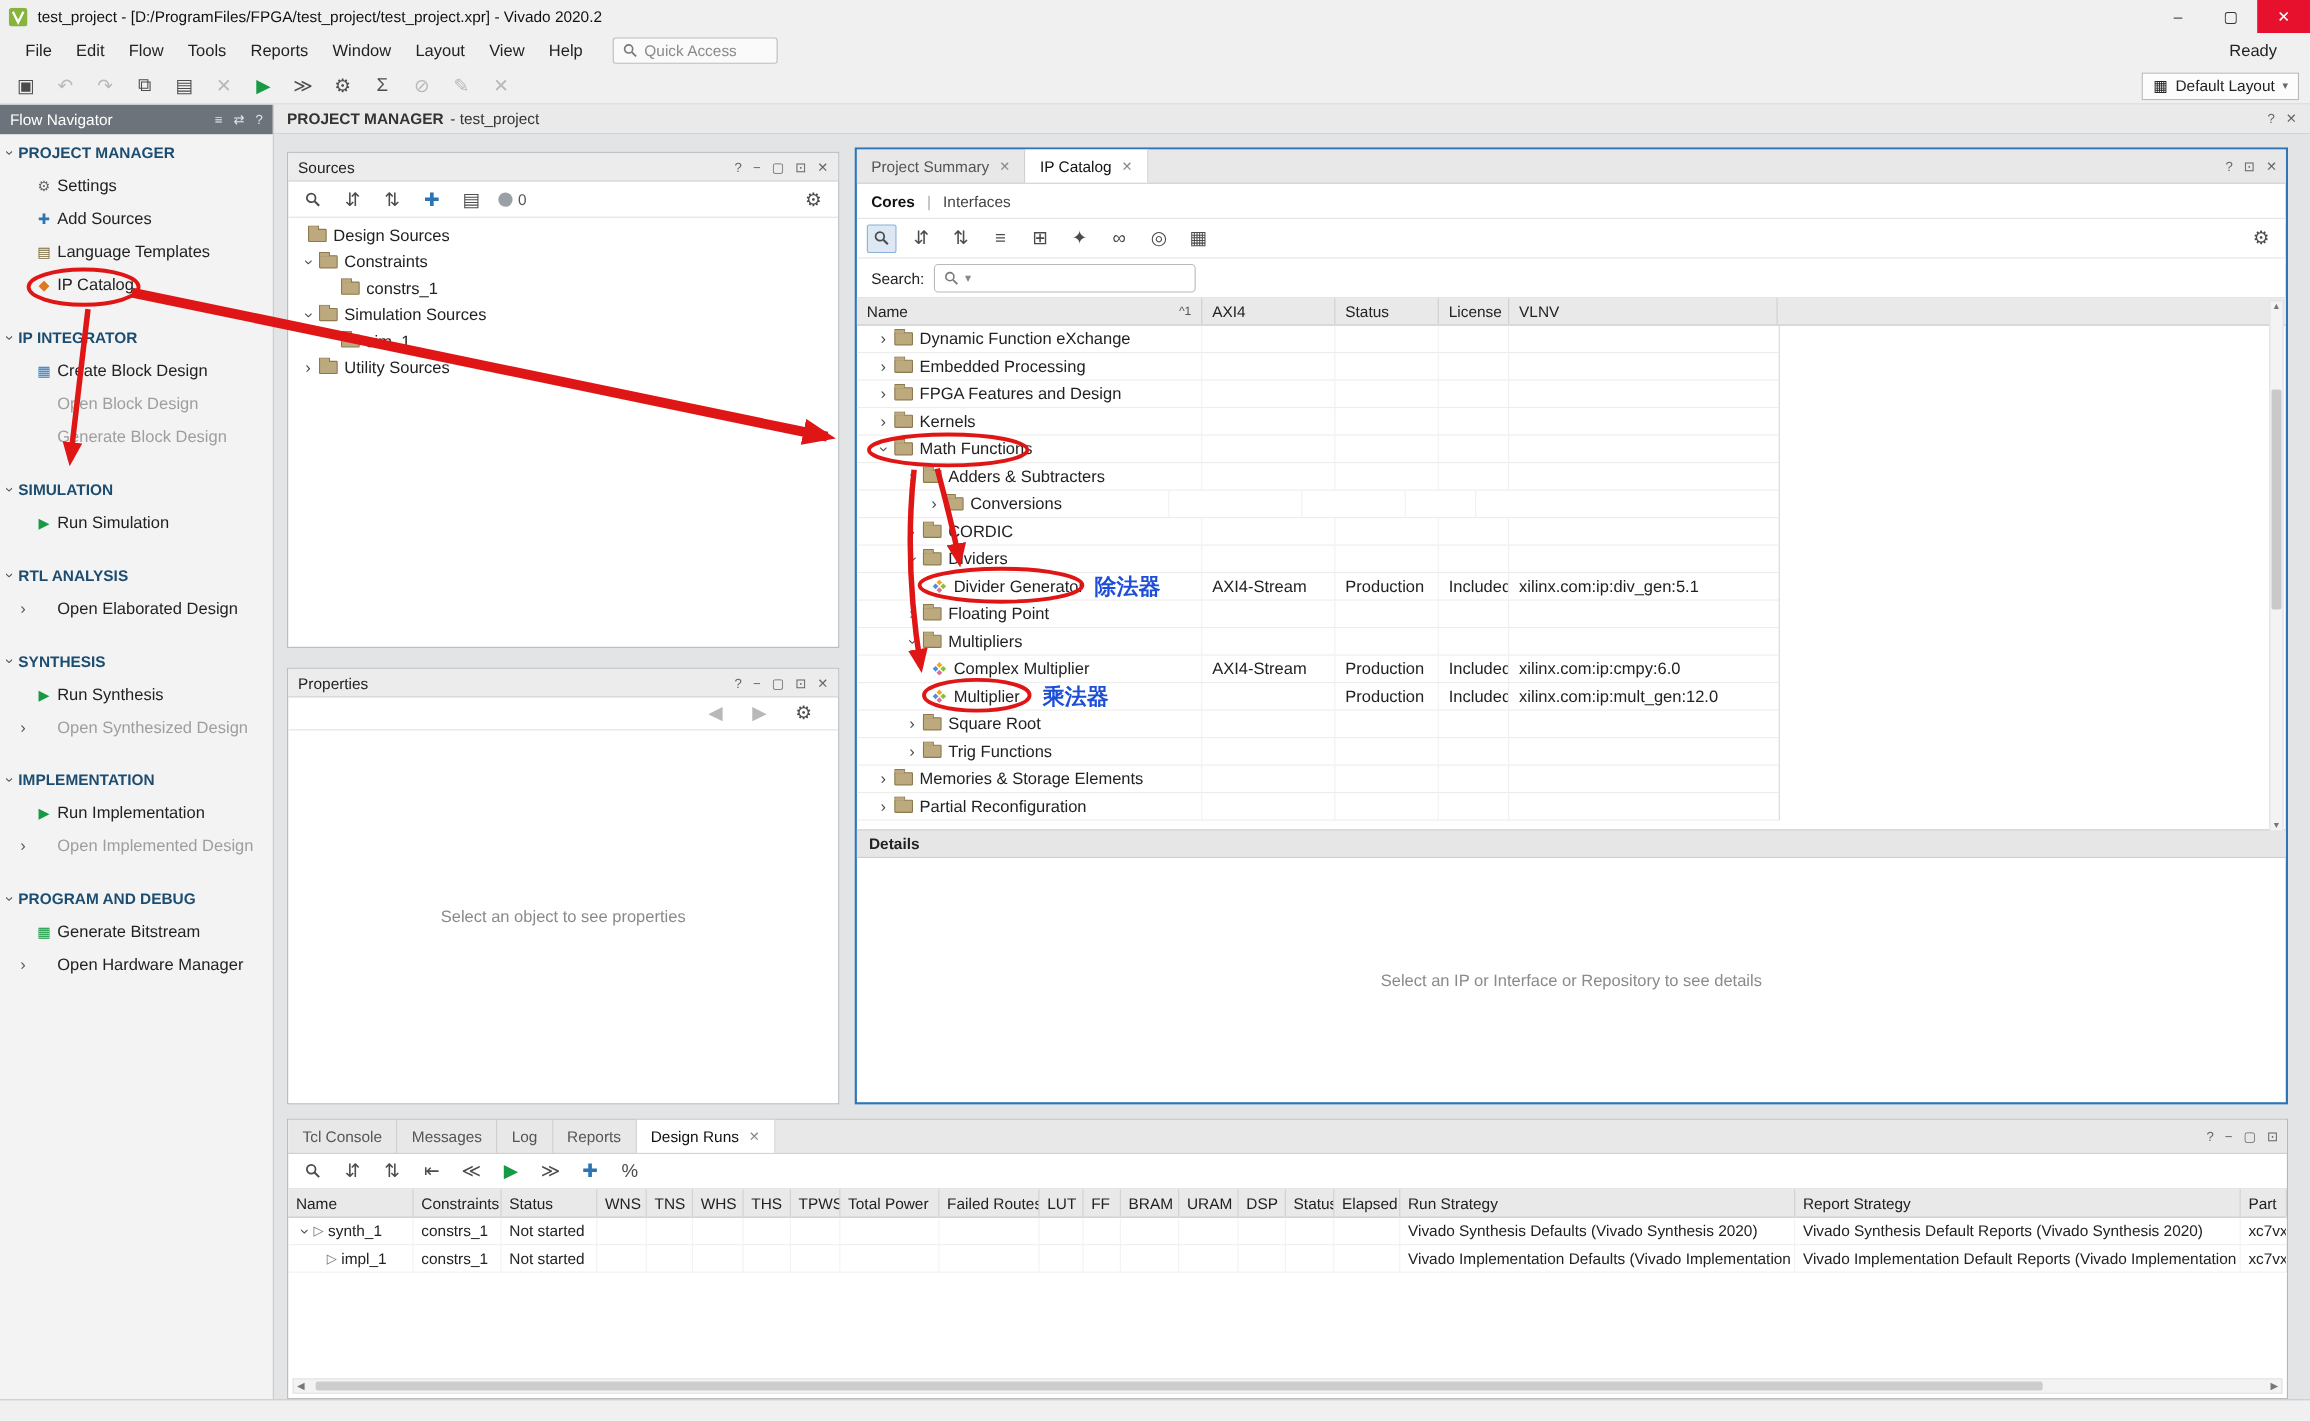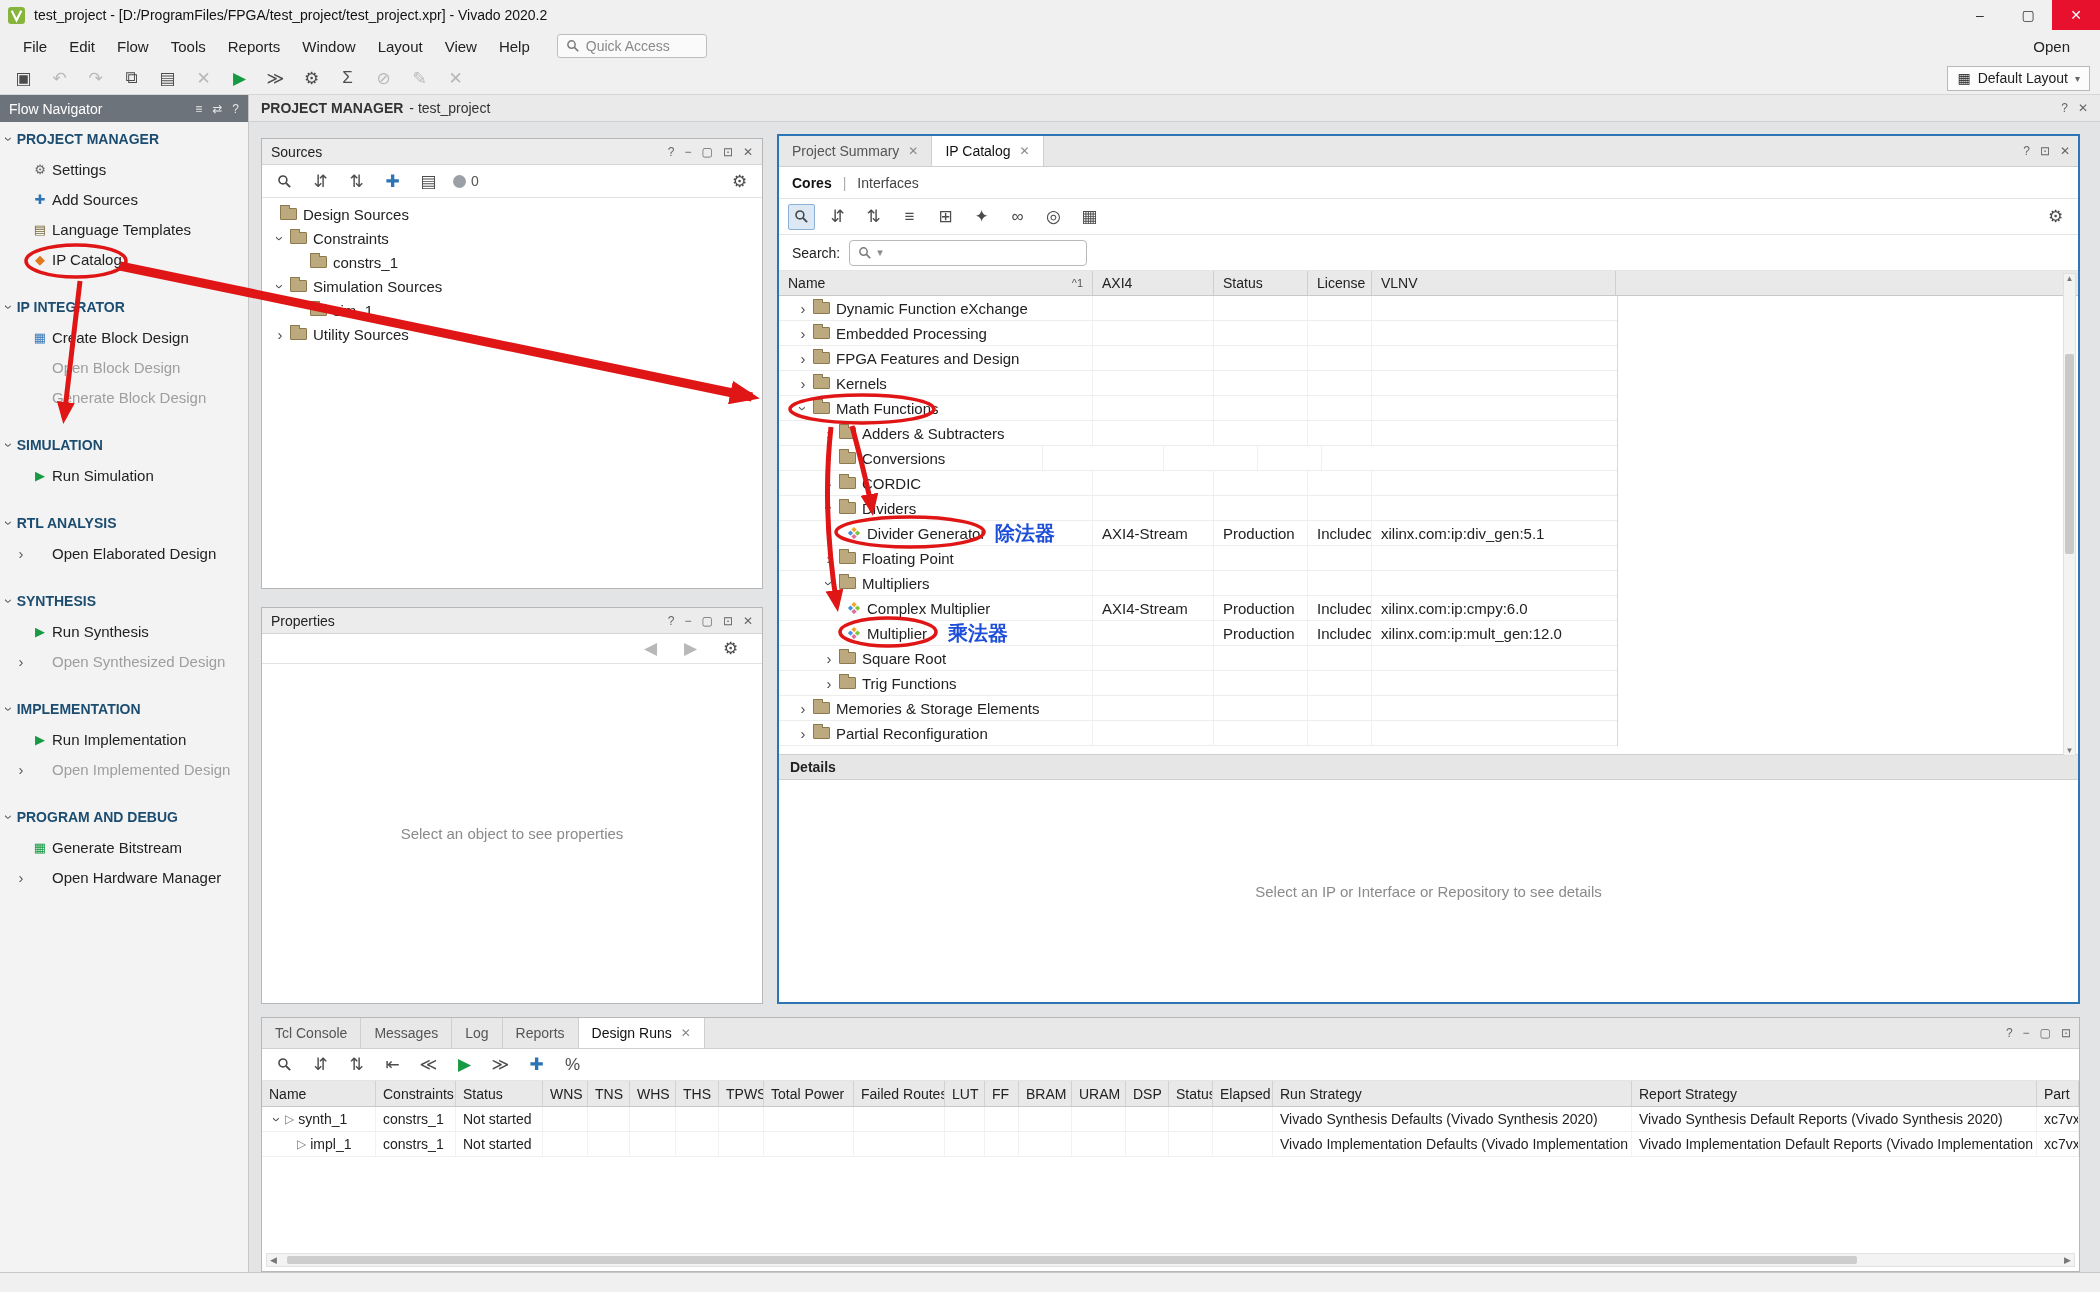--- a/index.html
+++ b/index.html
@@ -172,21 +172,21 @@
         <span class="menu-item" data-name="menu-view">View</span>
         <span class="menu-item" data-name="menu-help">Help</span>
       </div>
     <div class="quick-access" data-name="quick-access-search">
       <svg class="magsvg" data-name="search-icon" viewBox="0 0 16 16" width="14" height="14">
           <circle cx="6.3" cy="6.3" r="4.2" fill="none" stroke="#7a7a7a" stroke-width="1.7"></circle>
           <line x1="9.6" y1="9.6" x2="14" y2="14" stroke="#7a7a7a" stroke-width="2"></line>
         </svg>
       <span class="qa-text" data-name="quick-access-placeholder">Quick Access</span>
     </div>
-    <span class="ready" data-name="status-ready">Open</span>
+    <span class="ready" data-name="status-ready">Ready</span>
   </div>
 
   <div class="toolbar" data-name="main-toolbar">
     <div class="tb-row" id="main-toolbar-icons">
         <div class="tb-icon" data-name="save-icon" style="display: flex;">
           <span class="g">▣</span>
         </div>
         <div class="tb-icon dis" data-name="undo-icon" style="display: flex;">
           <span class="g">↶</span>
         </div>
@@ -609,21 +609,21 @@
               <span class="tchev" data-name="expand-icon">›</span>
               <span class="folder" data-name="folder-icon"></span>
               <span class="tlbl">Adders &amp; Subtracters</span>
             </div>
             <div class="ip-cell" style="width: 121px;"></div>
             <div class="ip-cell" style="width: 94px;"></div>
             <div class="ip-cell" style="width: 64px;"></div>
             <div class="ip-cell" style="width: 244px;"></div>
           </div>
           <div class="ip-row" data-name="ip-row-conversions">
-            <div class="ip-cell ip-name" style="width: 264px; padding-left: 42px;">
+            <div class="ip-cell ip-name" style="width: 264px; padding-left: 42px; margin-left: 20px;">
               <span class="tchev" data-name="expand-icon">›</span>
               <span class="folder" data-name="folder-icon"></span>
               <span class="tlbl">Conversions</span>
             </div>
             <div class="ip-cell" style="width: 121px;"></div>
             <div class="ip-cell" style="width: 94px;"></div>
             <div class="ip-cell" style="width: 64px;"></div>
             <div class="ip-cell" style="width: 244px;"></div>
           </div>
           <div class="ip-row" data-name="ip-row-cordic">

